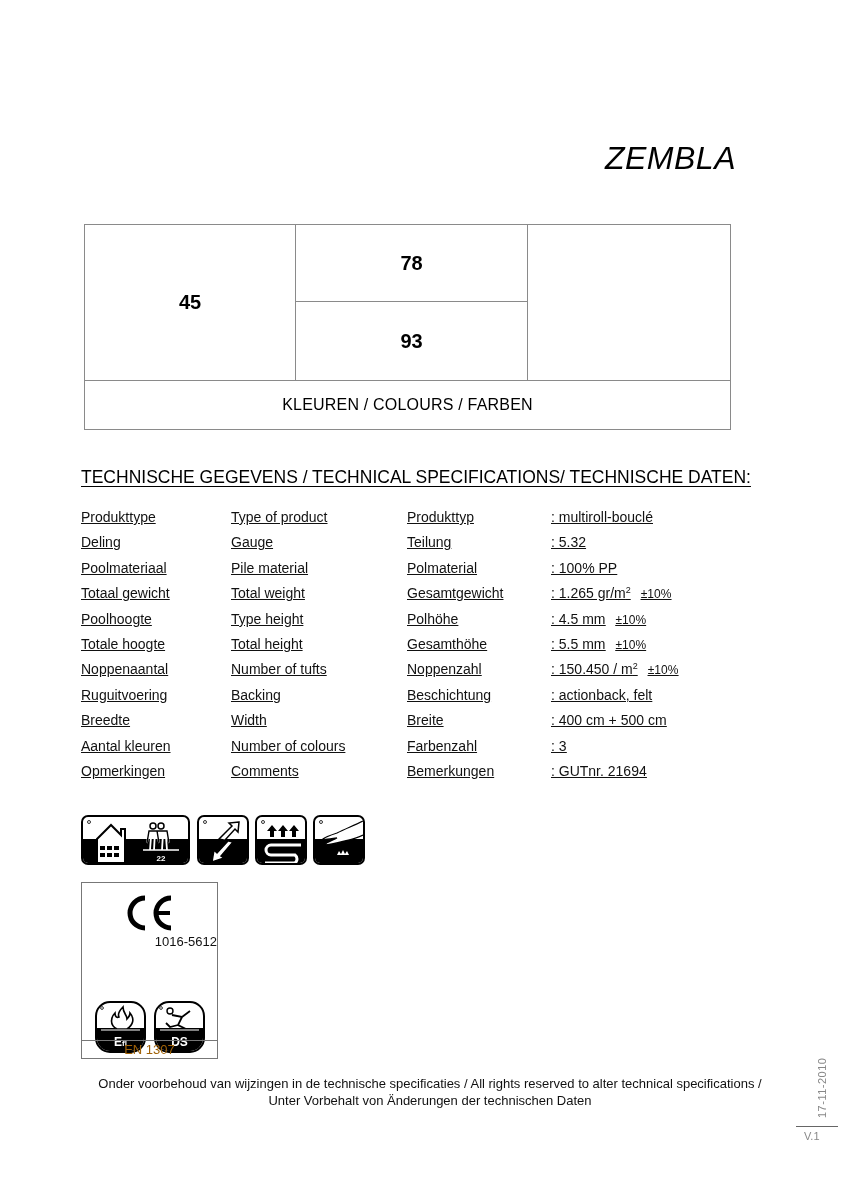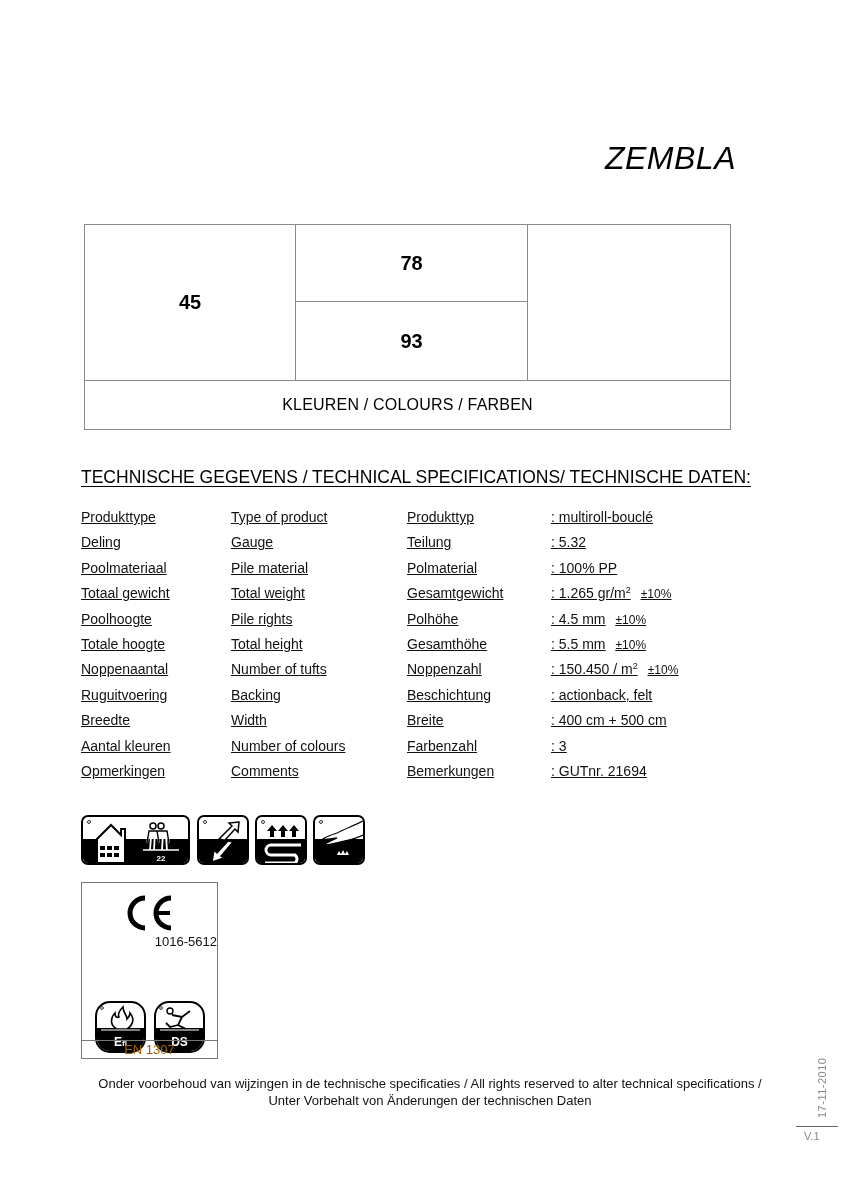--- a/index.html
+++ b/index.html
@@ -88,21 +88,21 @@
       <span class="col-val"><span style="position: static;">:  100% PP</span></span>
     </div>
     <div class="spec-row" style="top: 585.2px;">
       <span class="col-nl">Totaal gewicht</span>
       <span class="col-en">Total weight</span>
       <span class="col-de">Gesamtgewicht</span>
       <span class="col-val"><span style="position: static;">:  1.265 gr/m</span><sup>2</sup><span class="tol" style="position: static;">±10%</span></span>
     </div>
     <div class="spec-row" style="top: 610.6px;">
       <span class="col-nl">Poolhoogte</span>
-      <span class="col-en">Pile rights</span>
+      <span class="col-en">Type height</span>
       <span class="col-de">Polhöhe</span>
       <span class="col-val"><span style="position: static;">:  4.5 mm</span><span class="tol" style="position: static;">±10%</span></span>
     </div>
     <div class="spec-row" style="top: 636px;">
       <span class="col-nl">Totale hoogte</span>
       <span class="col-en">Total height</span>
       <span class="col-de">Gesamthöhe</span>
       <span class="col-val"><span style="position: static;">:  5.5 mm</span><span class="tol" style="position: static;">±10%</span></span>
     </div>
     <div class="spec-row" style="top: 661.4px;">

